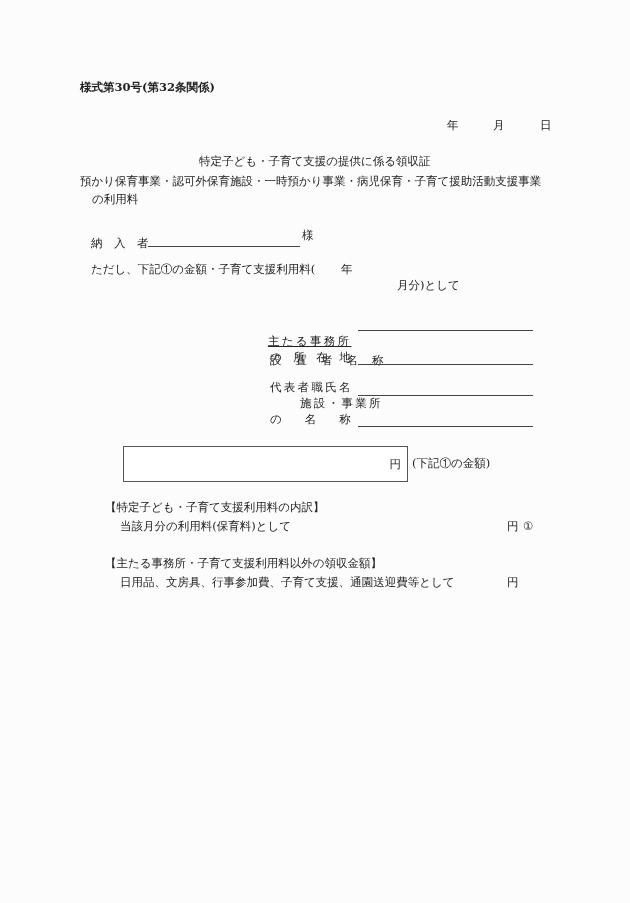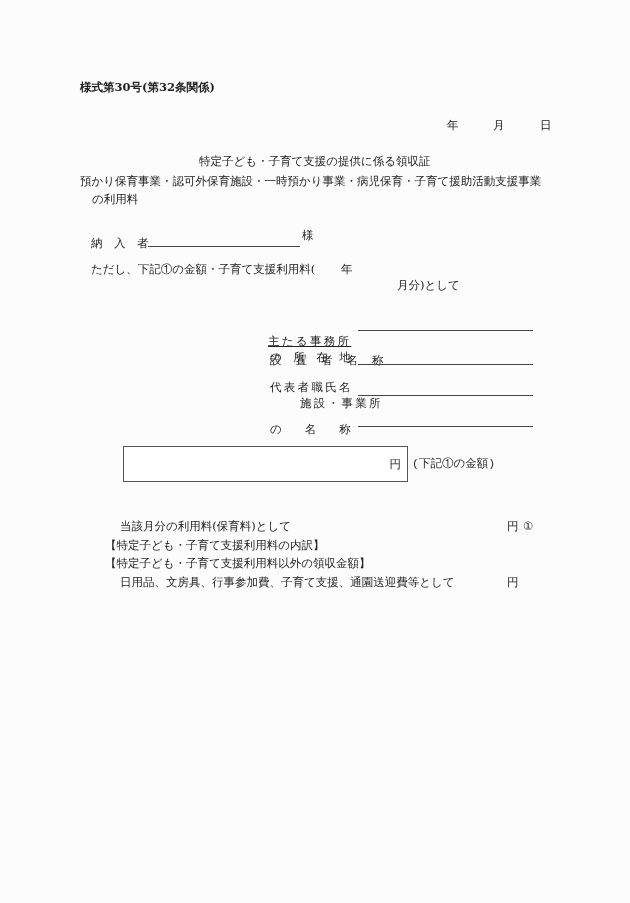--- a/index.html
+++ b/index.html
@@ -66,30 +66,30 @@
 <div class="uline" style="left:358px; top:330px; width:175px;"></div>
 
 <div class="abs" style="left:268px; top:336px; letter-spacing:0.2em;text-decoration:underline;">主たる事務所</div>
 <div class="abs" style="left:270px; top:352px;">の　所　在　地</div>
 <div class="uline" style="left:358px; top:364px; width:175px;"></div>
 
 <div class="abs" style="left:270px; top:382px; letter-spacing:0.2em;">代表者職氏名</div>
 <div class="uline" style="left:358px; top:395px; width:175px;"></div>
 
 <div class="abs" style="left:270px; top:398px; letter-spacing:0.2em;margin-left:30px;">施設・事業所</div>
-<div class="abs" style="left:270px; top:424px;">の　　名　　称</div>
+<div class="abs" style="left:270px; top:414px;">の　　名　　称</div>
 <div class="uline" style="left:358px; top:426px; width:175px;"></div>
 
 <div class="amount-box">
   <div class="value-cell">
     <span>円</span>
   </div>
 </div>
-<div class="abs" style="left:412px; top:458px;font-family:Liberation Mono, monospace;">(下記①の金額)</div>
+<div class="abs" style="left:412px; top:458px;">(下記①の金額)</div>
 
-<div class="abs" style="left:105px; top:502px;margin-top:38px;">【特定子ども・子育て支援利用料の内訳】</div>
+<div class="abs" style="left:105px; top:502px;">【特定子ども・子育て支援利用料の内訳】</div>
 <div class="abs" style="left:120px; top:521px;">当該月分の利用料(保育料)として</div>
 <div class="abs" style="left:507px; top:521px;">円</div>
 <div class="abs" style="left:523px; top:521px;">①</div>
 
-<div class="abs" style="left:105px; top:558px;">【特定子ども・子育て支援利用料以外の領収金額】</div>
+<div class="abs" style="left:105px; top:558px;">【主たる事務所・子育て支援利用料以外の領収金額】</div>
 <div class="abs" style="left:120px; top:577px;">日用品、文房具、行事参加費、子育て支援、通園送迎費等として</div>
 <div class="abs" style="left:507px; top:577px;">円</div>
 
 </body></html>

